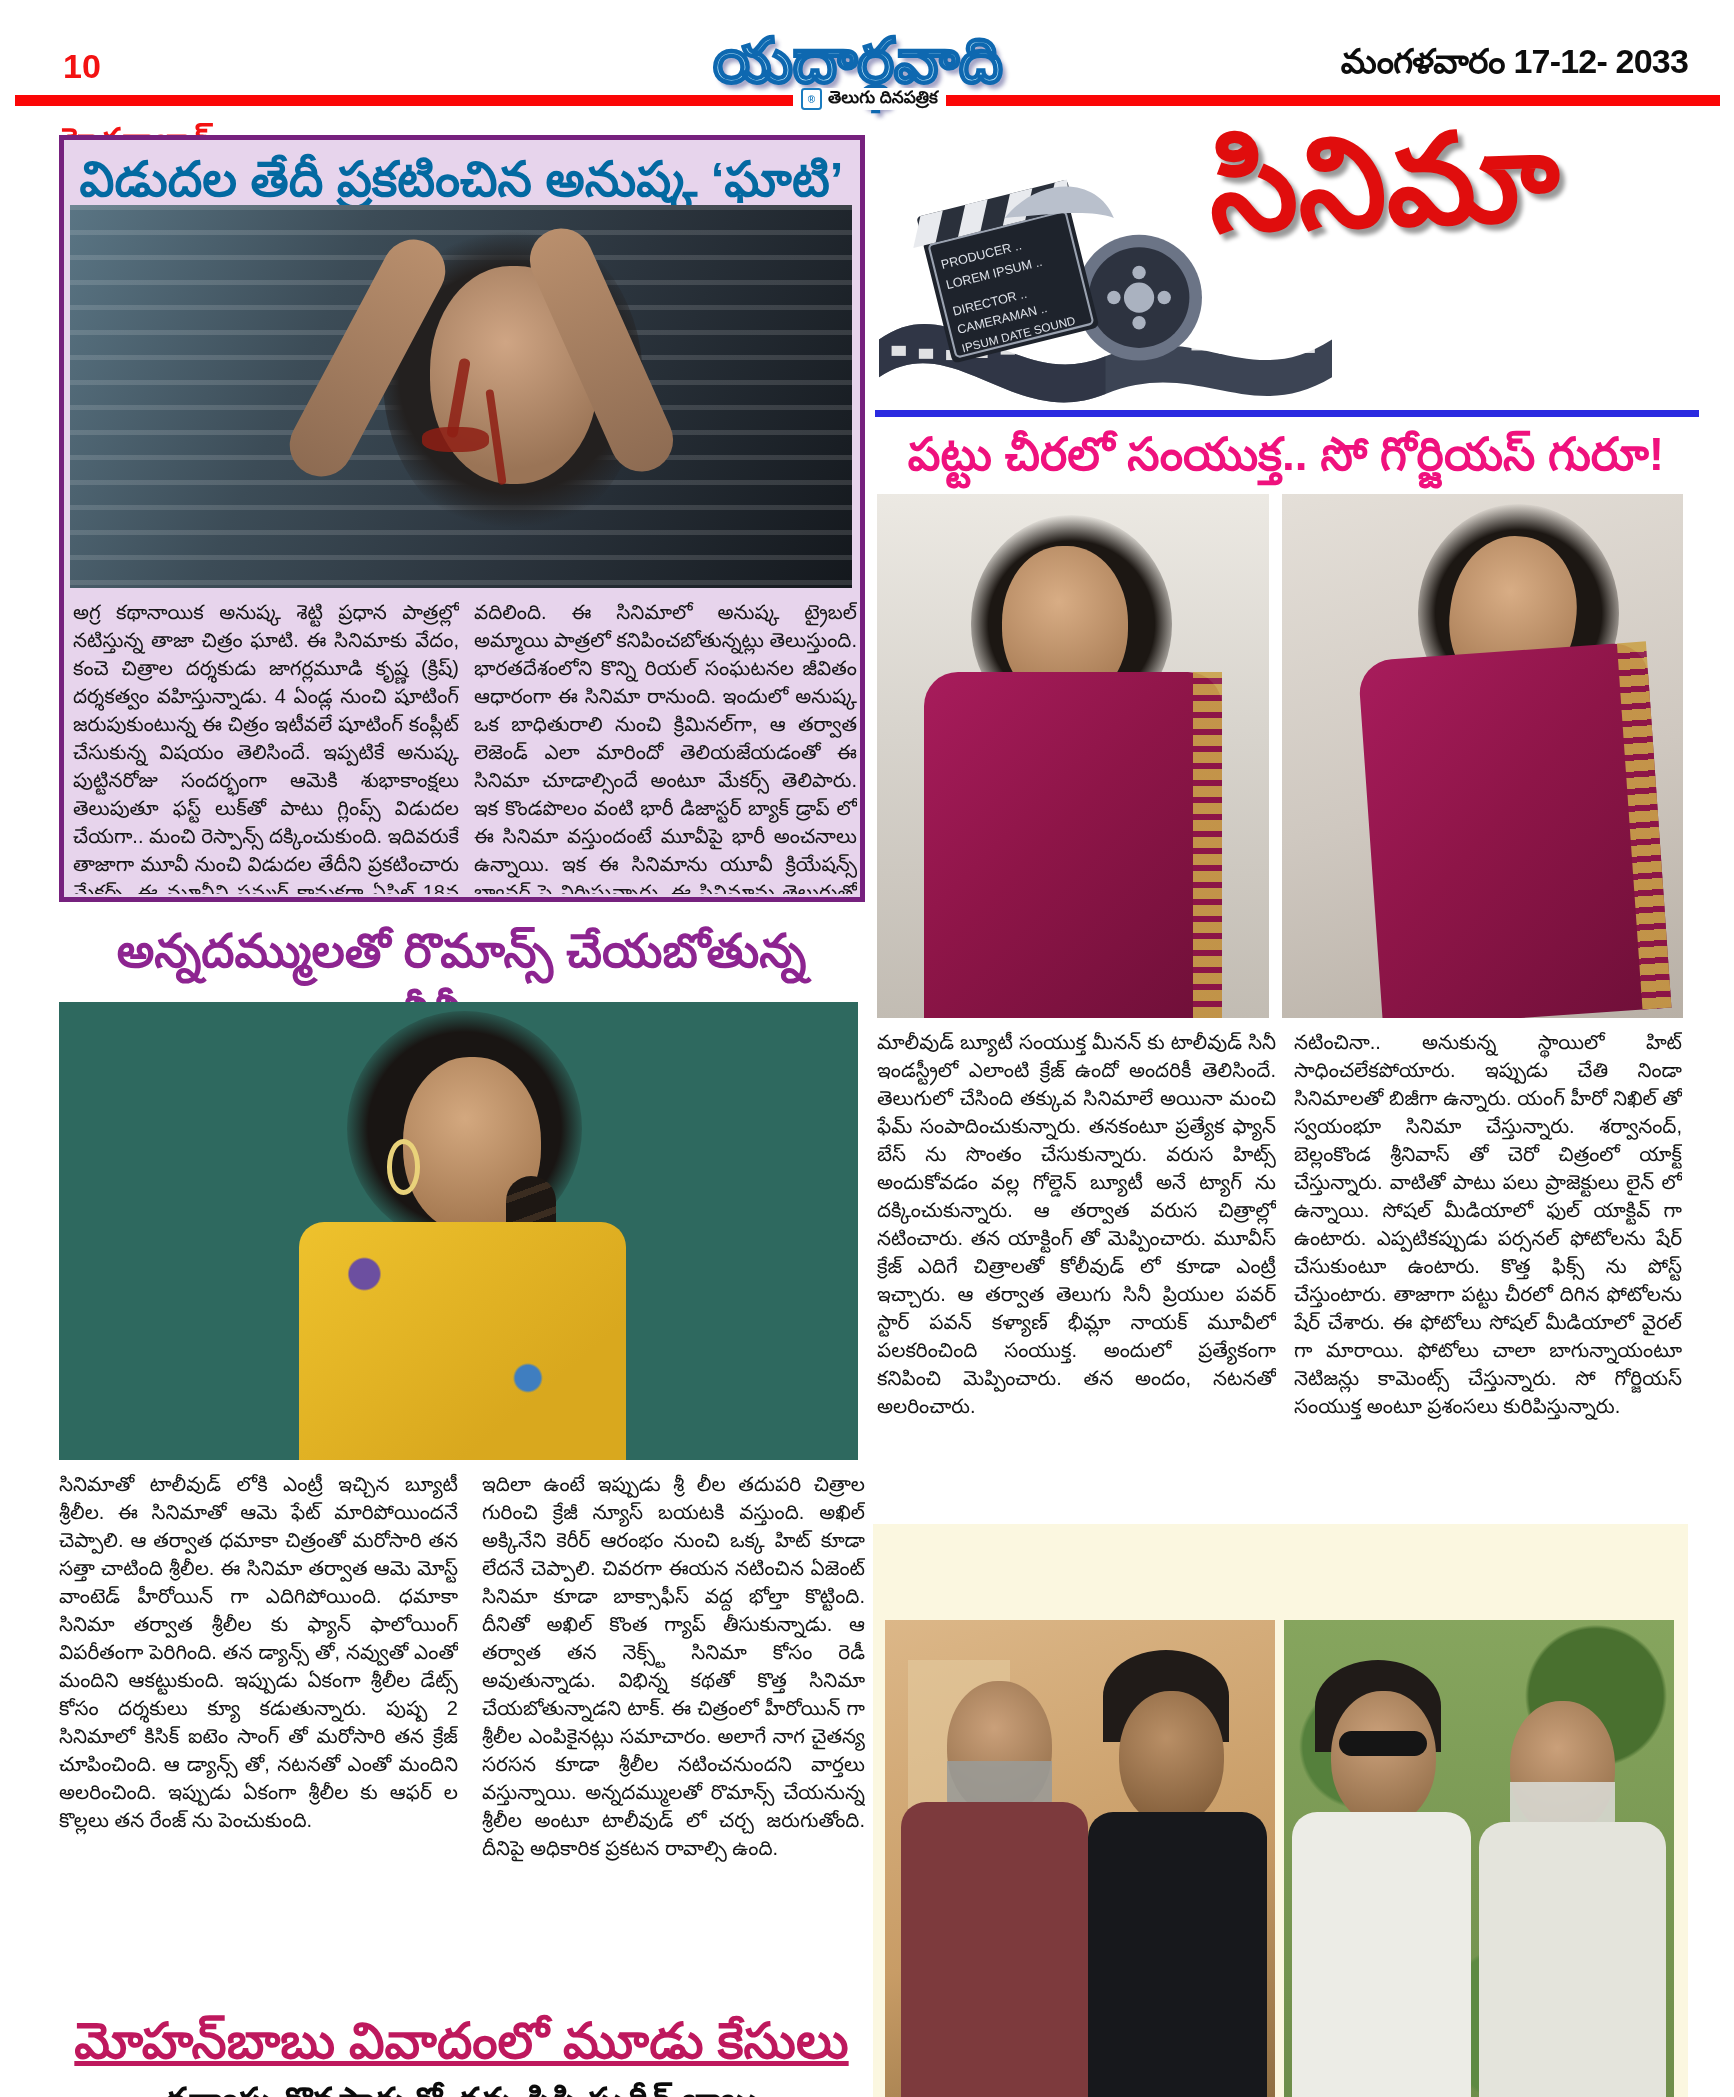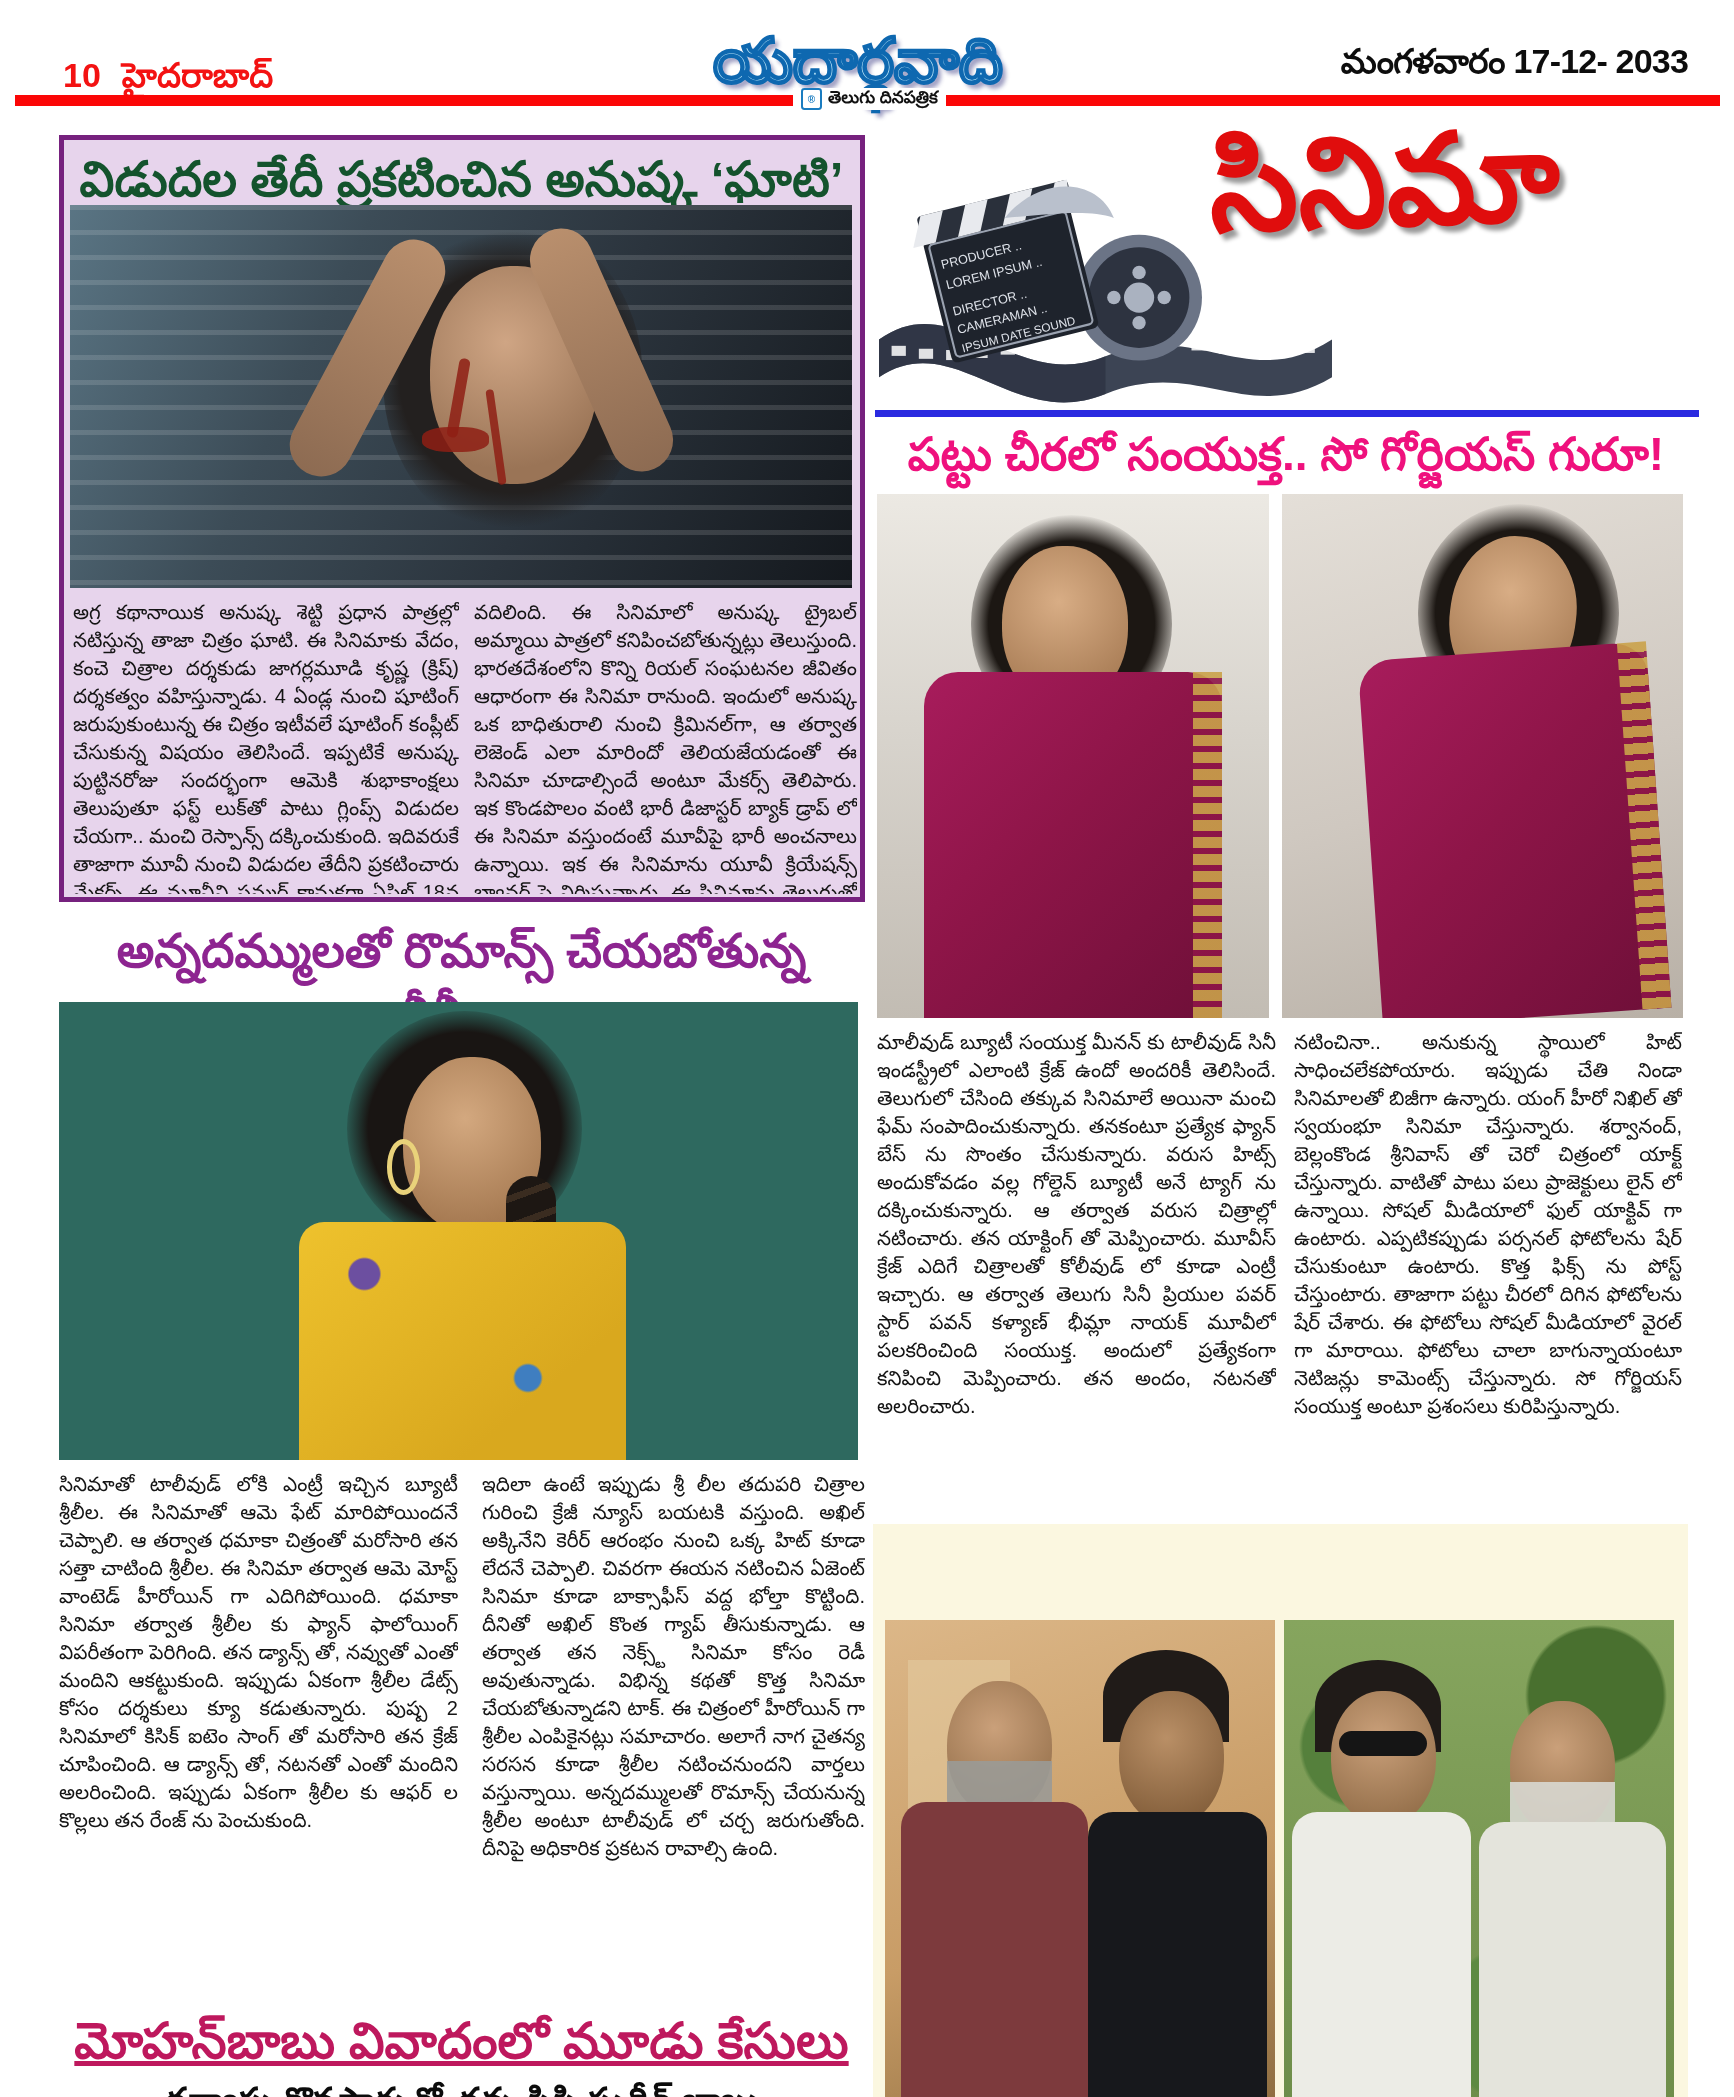--- a/index.html
+++ b/index.html
@@ -1,39 +1,39 @@
 <!DOCTYPE html>
 <html style="font-size:6.7px"><head>
 <meta charset="utf-8">
 <style>
   html,body{margin:0;padding:0;background:#888;}
   #page{position:relative;width:1734px;height:2725px;background:#ffffff;
         font-family:"Liberation Sans",sans-serif;overflow:hidden;}
   .abs{position:absolute;}
 
   
-  .pagenum-edition{left:63px;top:56px;font-size:34px;font-weight:bold;color:#f31212;
-    display:flex;gap:21px;letter-spacing:0;}
+  .pagenum-edition{left:63px;top:47px;font-size:34px;font-weight:bold;color:#f31212;
+    display:flex;gap:35px;letter-spacing:0;flex-direction:column;}
   .masthead{left:713px;top:25px;width:294px;text-align:left;font-size:62px;font-weight:bold;
     color:#bfe9fb;-webkit-text-stroke:2.5px #0e68b0;text-shadow:4.2px 5px 4.2px rgba(40,40,120,.45);}
   .masthead-tagline{left:793px;top:88px;height:22px;background:#fff;padding:0 7.6px;z-index:5;
     display:flex;align-items:center;gap:5.9px;font-size:17px;color:#111;font-weight:bold;}
   .masthead-seal{width:17.6px;height:17.6px;border:2.1px solid #1a7cc0;border-radius:3.4px;
     color:#1a7cc0;font-size:10px;display:flex;align-items:center;justify-content:center;}
   .dateline{right:46px;top:42px;font-size:34px;font-weight:bold;color:#0d0d0d;letter-spacing:-0.8px;}
   .red-rule{left:14.7px;top:95px;width:1705px;height:11px;background:#fb0606;}
 
   
   .headline{font-weight:bold;text-align:center;line-height:1.3;}
   .bodycol{font-size:20px;line-height:28px;text-align:justify;color:#141414;overflow:hidden;}
 
   
   .anushka-box{left:59px;top:135px;width:806px;height:767px;background:#e7d4ec;
     border:5.9px solid #76217e;box-sizing:border-box;}
-  .anushka-headline{left:67px;top:148px;width:789px;font-size:49px;color:#14532d;}
+  .anushka-headline{left:67px;top:148px;width:789px;font-size:49px;color:#0369a1;}
   .photo{overflow:hidden;}
   .anushka-photo{left:70px;top:205px;width:782px;height:383px;
     background:
       repeating-linear-gradient(180deg,rgba(255,255,255,.13) 0 5px,rgba(255,255,255,0) 5px 25px),
       linear-gradient(115deg,#5a7584 0%,#3c4c57 32%,#2b343d 62%,#14181d 100%);}
   .an-arm{position:absolute;width:63px;height:260px;background:linear-gradient(#b98f6d,#8d6b52);
     border-radius:34px;}
   .an-face{position:absolute;left:46%;top:16%;width:168px;height:218px;border-radius:48%;
     background:radial-gradient(circle at 45% 35%,#cfa584,#9a7456 75%);}
   .an-hair{position:absolute;left:40%;top:4%;width:260px;height:319px;border-radius:50%;

